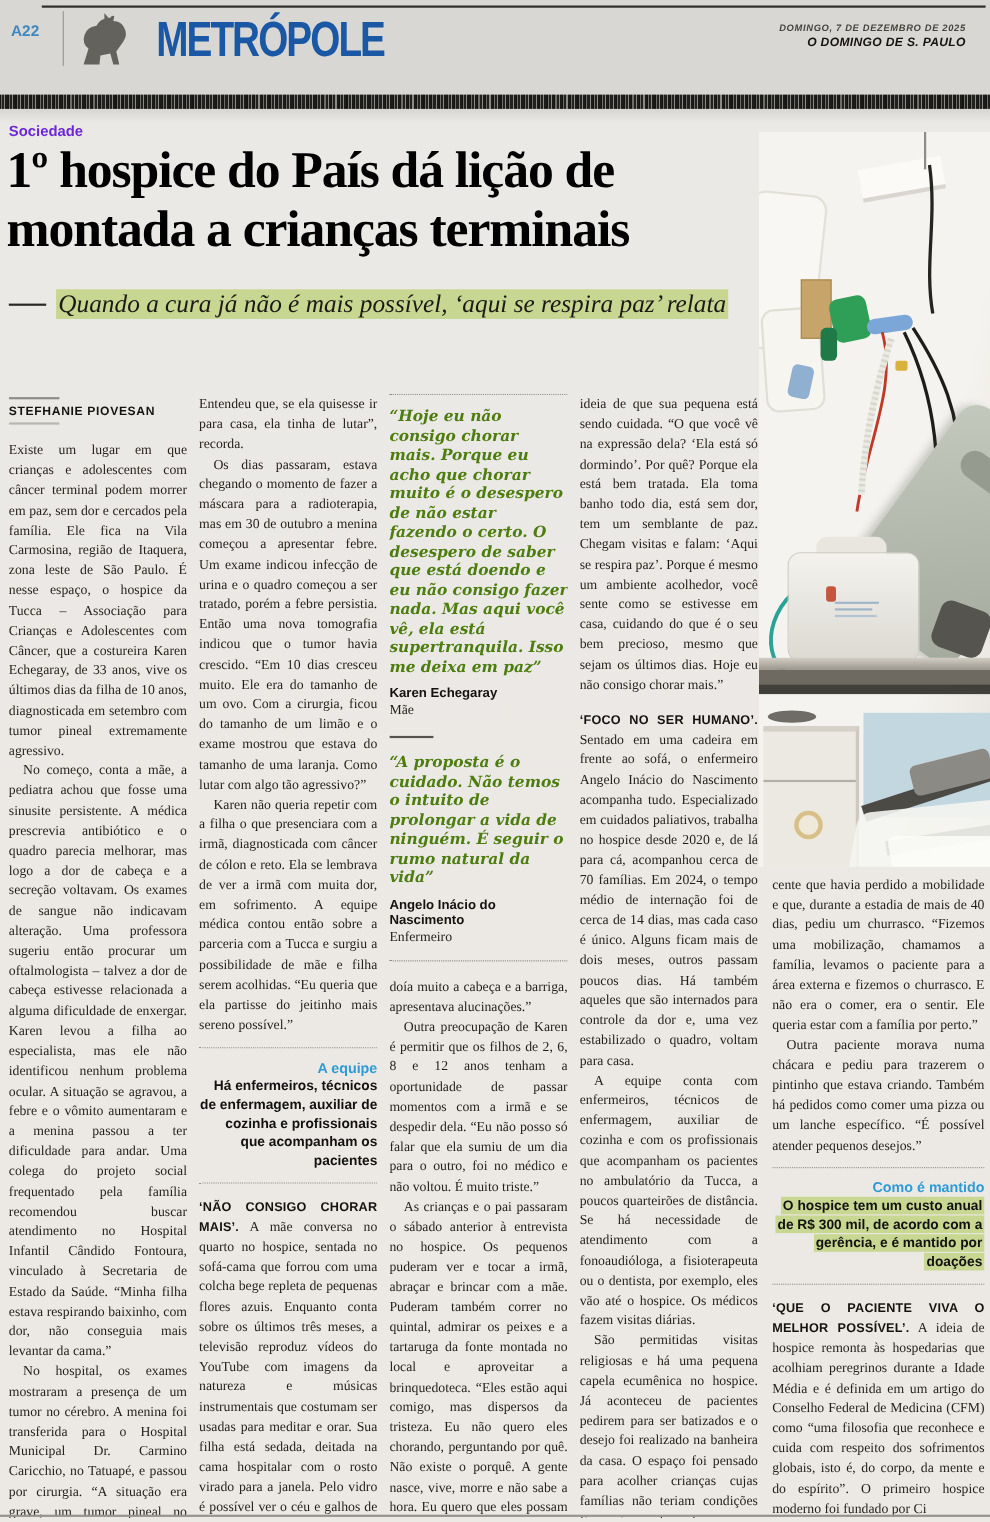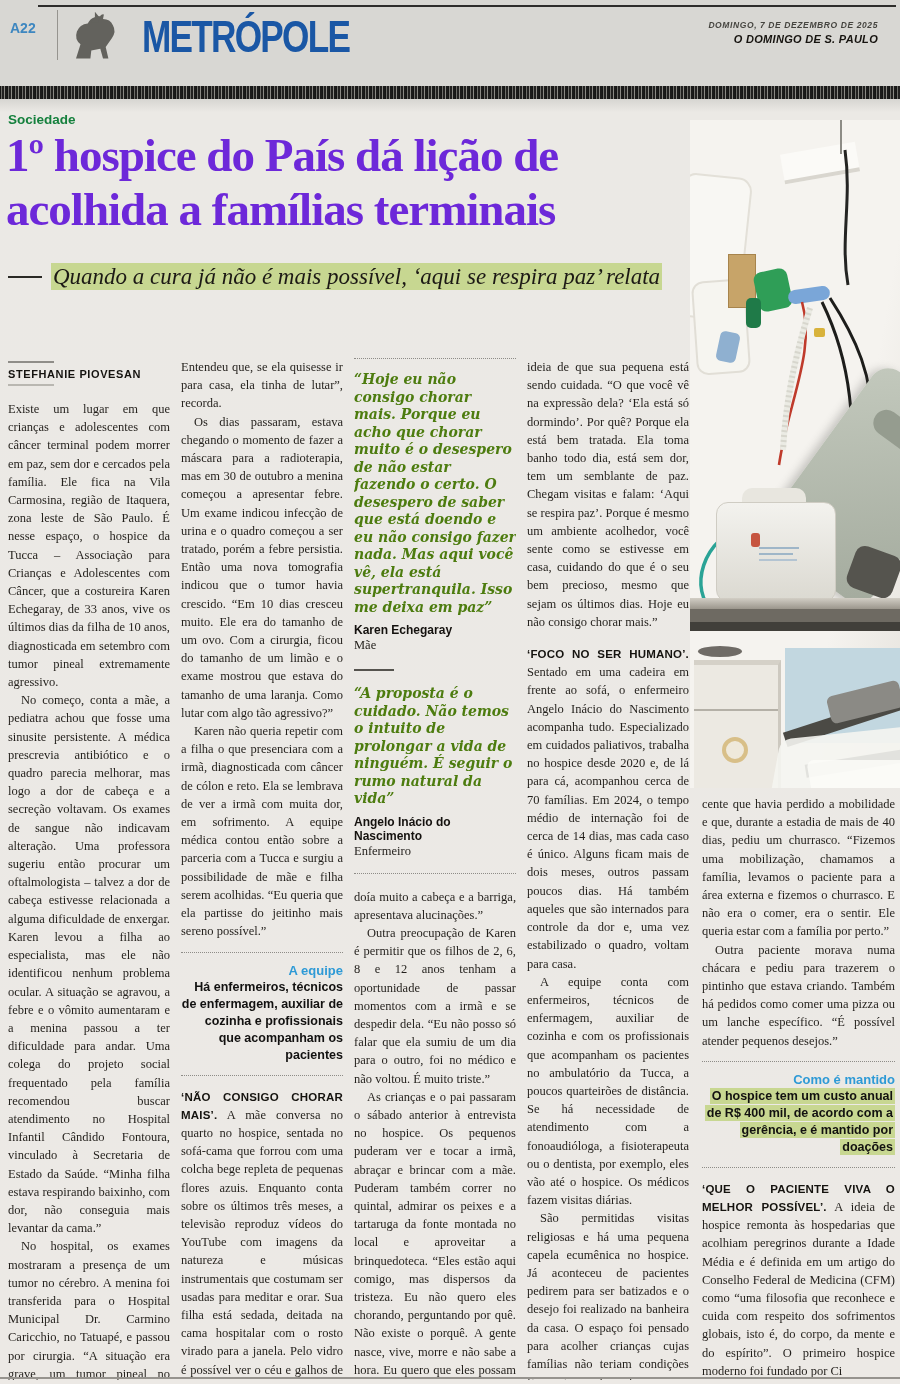--- a/index.html
+++ b/index.html
@@ -14,23 +14,23 @@
   .horse{position:absolute;left:66px;top:10px;width:56px;height:54px;}
   .sectiontitle{position:absolute;left:142px;top:12px;font:bold 40px/44px "Liberation Sans",sans-serif;
       color:#1a57a5;letter-spacing:-2px;transform:scale(.88,1.12);transform-origin:left top;}
   .dateline{position:absolute;right:22px;top:20px;text-align:right;font-family:"Liberation Sans",sans-serif;font-style:italic;}
   .dateline .date{font-size:8.5px;letter-spacing:.6px;color:#45443f;font-weight:600;}
   .dateline .masthead{font-size:11px;font-weight:bold;color:#16130f;letter-spacing:.3px;margin-top:3px;}
   .barcode{position:absolute;left:0;right:0;top:86px;height:13px;
       background:repeating-linear-gradient(90deg,#151514 0 1px,#6e6e69 1px 2px,#222120 2px 4px,#8b8a84 4px 5px,#1b1b1a 5px 7px);}
 
   
-  .kicker{position:absolute;left:8px;top:112px;font:bold 13.5px/15px "Liberation Sans",sans-serif;color:#15803d;}
+  .kicker{position:absolute;left:8px;top:112px;font:bold 13.5px/15px "Liberation Sans",sans-serif;color:#6d28d9;}
   .headline{position:absolute;left:6px;top:128px;width:680px;
-      font:bold 47px/54px "Liberation Serif",serif;color:#6d28d9;letter-spacing:-1px;}
+      font:bold 47px/54px "Liberation Serif",serif;color:#000000;letter-spacing:-1px;}
   .deck{position:absolute;left:8px;top:260px;width:688px;font:italic 23px/33px "Liberation Serif",serif;color:#1c1915;}
   .deck-dash{display:inline-block;width:34px;height:2px;background:#2a2925;vertical-align:6px;margin-right:9px;}
   .hl{background:rgba(163,198,61,.5);box-decoration-break:clone;-webkit-box-decoration-break:clone;padding:1px 2px;}
 
   
   .photo{position:absolute;left:690px;top:120px;width:210px;height:668px;overflow:hidden;
       background:linear-gradient(100deg,#f5f3ef 0 70%,#e7e4de 100%);}
   .ph{position:absolute;}
 
   
@@ -76,21 +76,21 @@
   <div class="sectiontitle">METRÓPOLE</div>
   <div class="dateline">
     <div class="date">DOMINGO, 7 DE DEZEMBRO DE 2025</div>
     <div class="masthead">O DOMINGO DE S. PAULO</div>
   </div>
   <div class="barcode"></div>
 
   <div class="kicker">Sociedade</div>
   <h1 class="headline" style="margin:0">
     <span>1º hospice do País dá lição de</span><br>
-    <span>acolhida a famílias terminais</span>
+    <span>montada a crianças terminais</span>
   </h1>
   <div class="deck">
     <span class="deck-dash"></span><span class="hl">Quando a cura já não é mais possível, ‘aqui se respira paz’ relata</span><br>
   </div>
 
   <div class="photo">
 
     <div class="ph" style="left:92px;top:28px;width:76px;height:26px;background:#fbfaf7;border-bottom:4px solid #d9d6cf;transform:rotate(-10deg);"></div>
     <div class="ph" style="left:150px;top:0;width:2px;height:34px;background:#8d8c86;"></div>
 
@@ -191,19 +191,19 @@
     <p class="bp ind">A equipe conta com enfermeiros, técnicos de enfermagem, auxiliar de cozinha e com os profissionais que acompanham os pacientes no ambulatório da Tucca, a poucos quarteirões de distância. Se há necessidade de atendimento com a fonoaudióloga, a fisioterapeuta ou o dentista, por exemplo, eles vão até o hospice. Os médicos fazem visitas diárias.</p>
     <p class="bp ind">São permitidas visitas religiosas e há uma pequena capela ecumênica no hospice. Já aconteceu de pacientes pedirem para ser batizados e o desejo foi realizado na banheira da casa. O espaço foi pensado para acolher crianças cujas famílias não teriam condições financeiras de oferecer os cuidados em suas residências. São três quartos privativos e cada paciente tem direito a até dois acompanhantes, além das visitas. Tudo é conversado e mais flexível do que no hospital. “O foco é no ser humano. No tratamento, temos de focar na doença, na cura, então deixamos algumas vontades da criança de lado. Aqui tentamos devolver tudo isso para a criança e os familiares”, diz o enfermeiro.</p>
 
   </div>
 
   <div class="col c5">
     <p class="bp">cente que havia perdido a mobilidade e que, durante a estadia de mais de 40 dias, pediu um churrasco. “Fizemos uma mobilização, chamamos a família, levamos o paciente para a área externa e fizemos o churrasco. E não era o comer, era o sentir. Ele queria estar com a família por perto.”</p>
     <p class="bp ind">Outra paciente morava numa chácara e pediu para trazerem o pintinho que estava criando. Também há pedidos como comer uma pizza ou um lanche específico. “É possível atender pequenos desejos.”</p>
     <div class="sumbox">
       <div class="slabel">Como é mantido</div>
-      <div class="stext"><span class="hl">O hospice tem um custo anual de R$ 400 mil, de acordo com a gerência, e é mantido por doações</span></div>
+      <div class="stext"><span class="hl">O hospice tem um custo anual de R$ 300 mil, de acordo com a gerência, e é mantido por doações</span></div>
     </div>
     <p class="bp"><span class="runin">‘QUE O PACIENTE VIVA O MELHOR POSSÍVEL’.</span> <span>A ideia de hospice remonta às hospedarias que acolhiam peregrinos durante a Idade Média e é definida em um artigo do Conselho Federal de Medicina (CFM) como “uma filosofia que reconhece e cuida com respeito dos sofrimentos globais, isto é, do corpo, da mente e do espírito”. O primeiro hospice moderno foi fundado por Ci</span></p>
   </div>
 
   <div class="botrule"></div>
 </div>
 
 </body></html>

